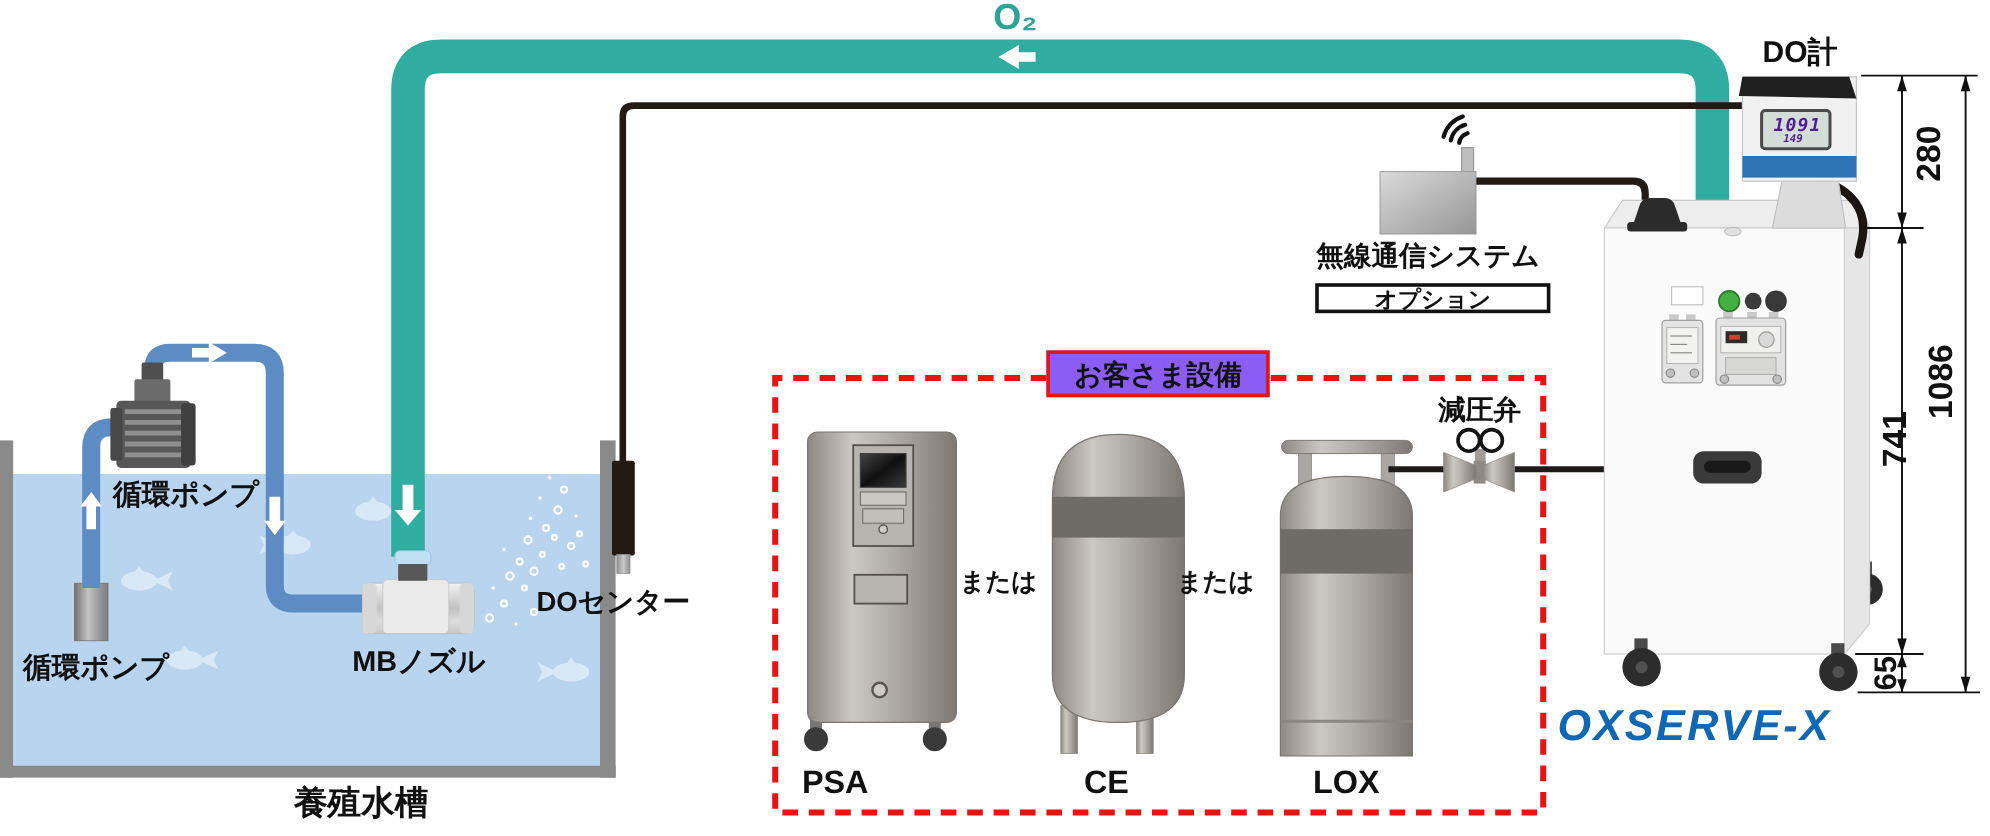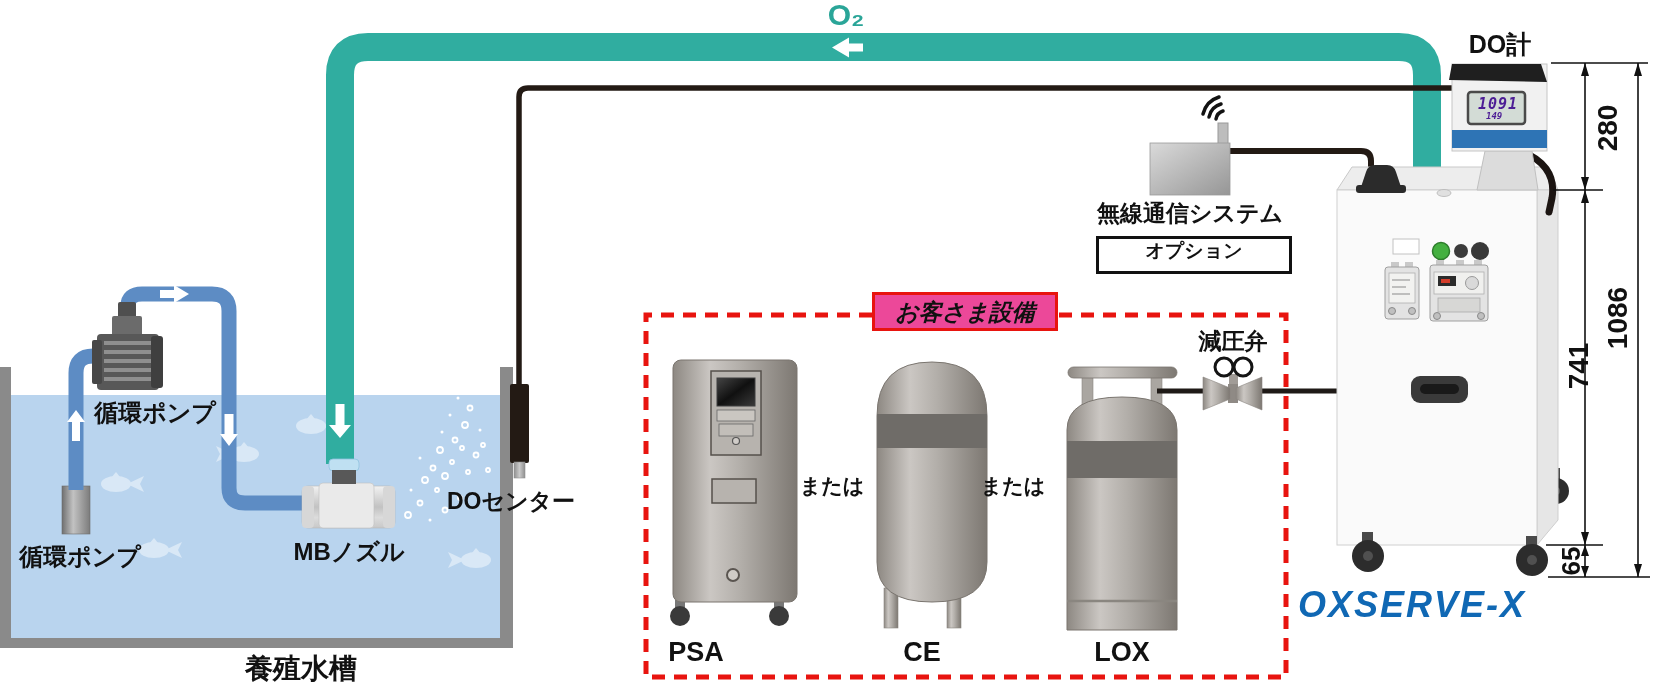--- a/index.html
+++ b/index.html
@@ -3,21 +3,21 @@
 <meta charset="utf-8">
 <style>
   html,body{margin:0;padding:0;background:#fff;}
   #stage{position:relative;width:1658px;height:697px;background:#fff;overflow:hidden;
          font-family:"Liberation Sans","DejaVu Sans",sans-serif;}
   #stage svg{position:absolute;left:0;top:0;}
   .lbl{position:absolute;font-weight:bold;color:#111;text-align:center;white-space:nowrap;line-height:1.15;}
   .dim{transform:rotate(-90deg);}
   .teal{color:#2aa598;}
   .logo{color:#1068b4;font-style:italic;letter-spacing:2px;}
-  .boxlbl{box-sizing:border-box;background:#ec4899;font-style:italic;}
+  .boxlbl{box-sizing:border-box;background:#8b5cf6;}
   .optbox{box-sizing:border-box;border:3px solid #111;}
   .custbox{box-sizing:border-box;border:3px solid #e8140f;}
   .lcd{font-family:"DejaVu Sans Mono","Liberation Mono",monospace;font-style:italic;color:#4c1d95;}
 </style>
 </head>
 <body>
 
 <div id="stage">
 
 <svg width="1658" height="697" viewBox="0 0 1658 697">
@@ -297,21 +297,21 @@
 <div class="lbl" style="left:1440px;top:30px;width:120px;font-size:25px;">DO計</div>
 <div class="lbl lcd" style="left:1472px;top:96px;width:46px;font-size:15px;text-align:right;letter-spacing:1px;">1091</div>
 <div class="lbl lcd" style="left:1486px;top:111px;width:32px;font-size:9px;text-align:left;">149</div>
 
 <div class="lbl dim" style="left:1577px;top:113px;width:60px;height:30px;font-size:28px;">280</div>
 <div class="lbl dim" style="left:1548px;top:351px;width:60px;height:30px;font-size:28px;">741</div>
 <div class="lbl dim" style="left:1542px;top:546px;width:60px;height:30px;font-size:26px;">65</div>
 <div class="lbl dim" style="left:1577px;top:303px;width:80px;height:30px;font-size:28px;">1086</div>
 
 <div class="lbl" style="left:1078px;top:200px;width:224px;font-size:23px;">無線通信システム</div>
-<div class="lbl optbox" style="left:1096px;top:236px;width:196px;height:38px;font-size:19px;line-height:23px;">オプション</div>
+<div class="lbl optbox" style="left:1096px;top:236px;width:196px;height:25px;font-size:19px;line-height:23px;">オプション</div>
 
 <div class="lbl boxlbl custbox" style="left:872px;top:292px;width:186px;height:39px;font-size:23px;line-height:34px;">お客さま設備</div>
 
 <div class="lbl" style="left:780px;top:474px;width:104px;font-size:21px;">または</div>
 <div class="lbl" style="left:961px;top:474px;width:104px;font-size:21px;">または</div>
 
 <div class="lbl" style="left:644px;top:637px;width:104px;font-size:27px;">PSA</div>
 <div class="lbl" style="left:870px;top:637px;width:104px;font-size:27px;">CE</div>
 <div class="lbl" style="left:1070px;top:637px;width:104px;font-size:27px;">LOX</div>
 

